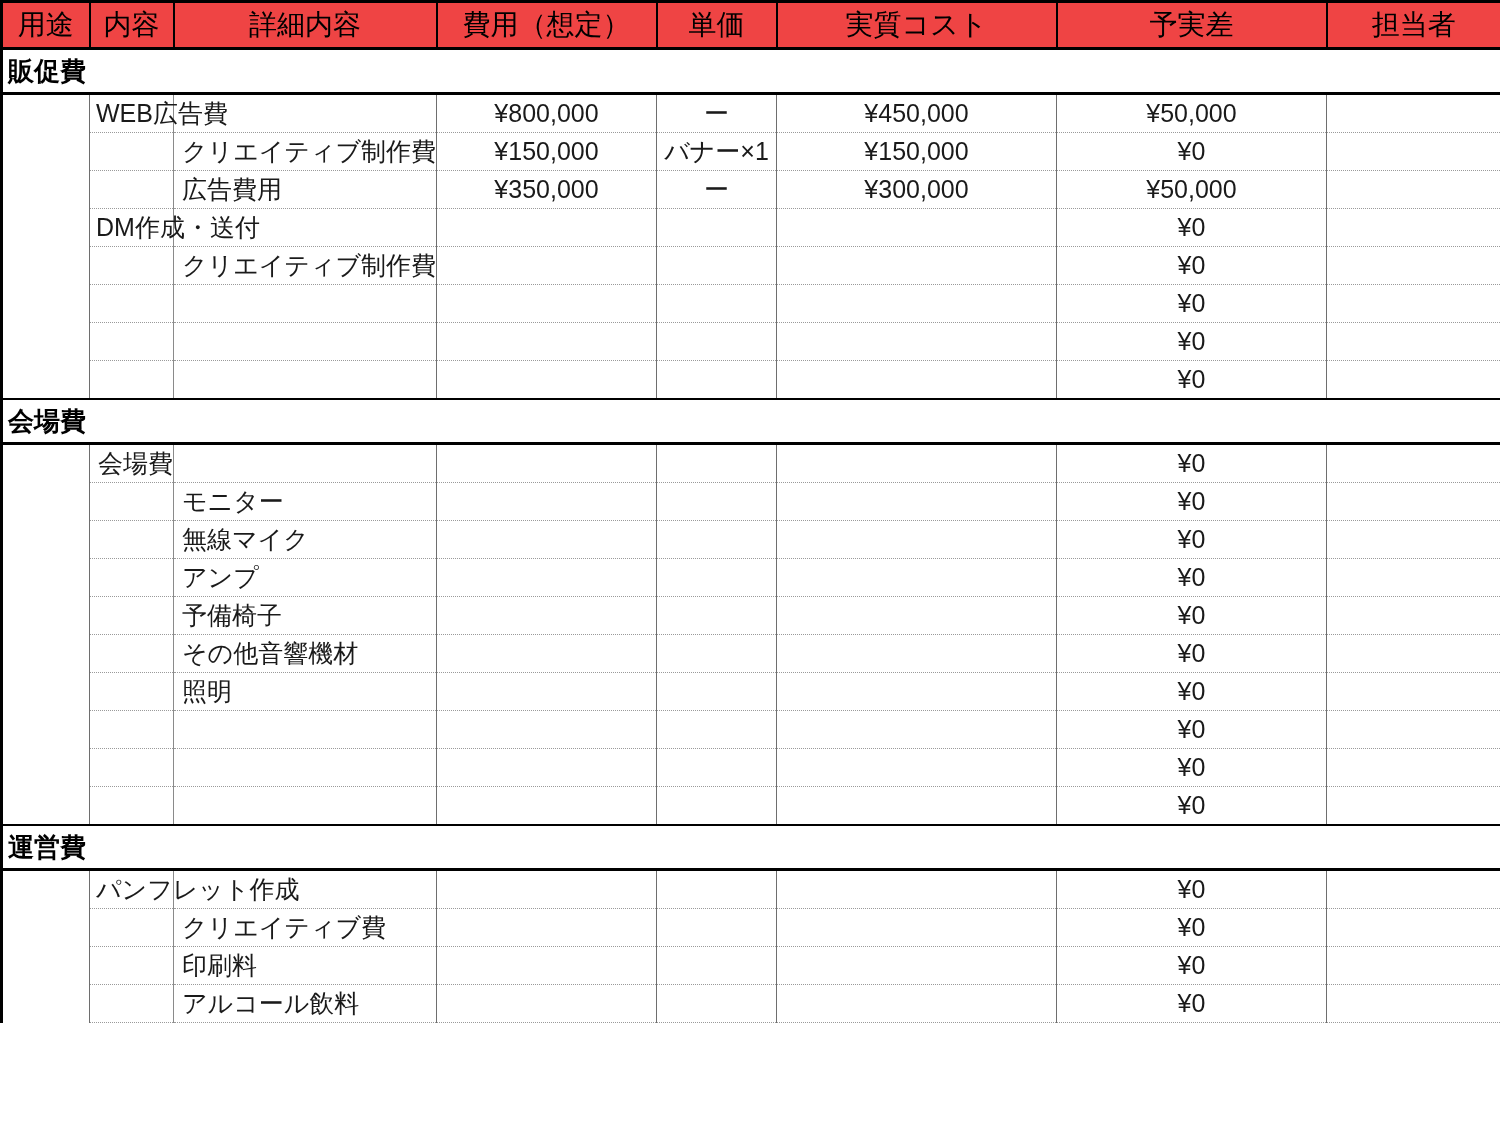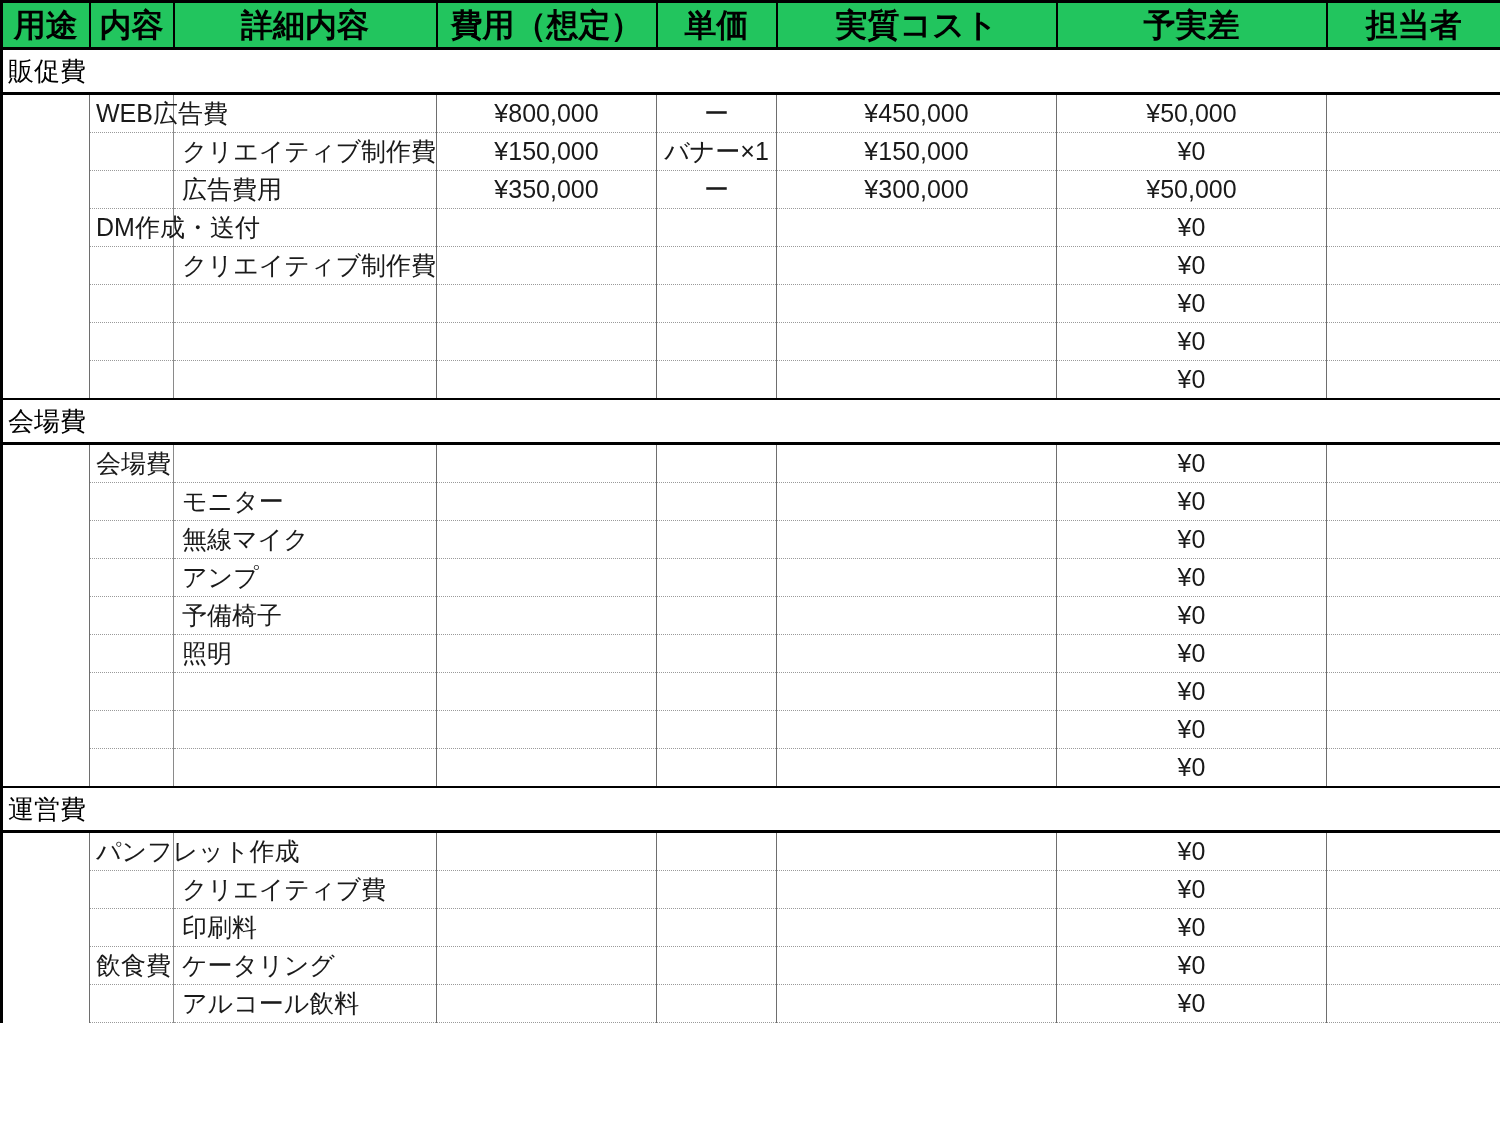--- a/index.html
+++ b/index.html
@@ -41,41 +41,41 @@
   col.c-cat     { width: 84px;  }
   col.c-detail  { width: 263px; }
   col.c-budget  { width: 220px; }
   col.c-unit    { width: 120px; }
   col.c-actual  { width: 280px; }
   col.c-diff    { width: 270px; }
   col.c-owner   { width: 175px; }
 
   
   tr.header-row td {
-    background: #22c55e;
-    font-weight: bold;
-    font-size: 32px;
+    background: #ef4444;
+    font-weight: normal;
+    font-size: 28px;
     text-align: center;
     color: #000;
     height: 44px;
     line-height: 44px;
     border-left: 2px solid #000;
     border-right: 2px solid #000;
     border-top: 3px solid #000;
     border-bottom: 3px solid #000;
     letter-spacing: 0px;
   }
   tr.header-row td.first { border-left: 3px solid #000; }
   tr.header-row td.last  { border-right: 3px solid #000; }
 
   
   tr.section-row td {
     height: 42px;
     line-height: 42px;
-    font-weight: normal;
+    font-weight: bold;
     font-size: 26px;
     color: #000;
     background: #ffffff;
     text-align: left;
     padding-left: 5px;
     border-left: 3px solid #000;
     border-right: 3px solid #000;
     border-top: 1px solid #808080;
     border-bottom: 3px solid #000;
   }
@@ -94,21 +94,21 @@
     border-left: 3px solid #000;
     border-right: 1px solid #6e6e6e;
     border-bottom: none;
   }
   tr.data-row td.cell-owner {
     border-right: 3px solid #000;
   }
   tr.data-row td.cell-cat {
     border-right: 1px solid #8a8a8a;
     padding-left: 6px;
-    text-align: left;
+    text-align: right;
   }
   tr.data-row td.cell-detail {
     padding-left: 8px;
     text-align: left;
     border-right: 1px solid #6e6e6e;
   }
   tr.data-row td.num {
     text-align: center;
   }
   tr.data-row td.cell-unit { text-align: center; }
@@ -292,20 +292,30 @@
           <td class="cell-detail"><span class="lvl2-text">予備椅子</span></td>
           <td class="num"></td>
           <td class="num cell-unit"></td>
           <td class="num"></td>
           <td class="num">¥0</td>
           <td class="cell-owner"></td>
         </tr>
         <tr class="data-row">
           <td class="cell-use"></td>
           <td class="cell-cat"><span class="lvl1-text"></span></td>
+          <td class="cell-detail"><span class="lvl2-text">その他音響機材</span></td>
+          <td class="num"></td>
+          <td class="num cell-unit"></td>
+          <td class="num"></td>
+          <td class="num">¥0</td>
+          <td class="cell-owner"></td>
+        </tr>
+        <tr class="data-row">
+          <td class="cell-use"></td>
+          <td class="cell-cat"><span class="lvl1-text"></span></td>
           <td class="cell-detail"><span class="lvl2-text">照明</span></td>
           <td class="num"></td>
           <td class="num cell-unit"></td>
           <td class="num"></td>
           <td class="num">¥0</td>
           <td class="cell-owner"></td>
         </tr>
         <tr class="data-row">
           <td class="cell-use"></td>
           <td class="cell-cat"><span class="lvl1-text"></span></td>
@@ -356,30 +366,20 @@
           <td class="num"></td>
           <td class="num cell-unit"></td>
           <td class="num"></td>
           <td class="num">¥0</td>
           <td class="cell-owner"></td>
         </tr>
         <tr class="data-row">
           <td class="cell-use"></td>
           <td class="cell-cat"><span class="lvl1-text"></span></td>
           <td class="cell-detail"><span class="lvl2-text">印刷料</span></td>
-          <td class="num"></td>
-          <td class="num cell-unit"></td>
-          <td class="num"></td>
-          <td class="num">¥0</td>
-          <td class="cell-owner"></td>
-        </tr>
-        <tr class="data-row">
-          <td class="cell-use"></td>
-          <td class="cell-cat"><span class="lvl1-text">飲食費</span></td>
-          <td class="cell-detail"><span class="lvl2-text">ケータリング</span></td>
           <td class="num"></td>
           <td class="num cell-unit"></td>
           <td class="num"></td>
           <td class="num">¥0</td>
           <td class="cell-owner"></td>
         </tr>
         <tr class="data-row">
           <td class="cell-use"></td>
           <td class="cell-cat"><span class="lvl1-text"></span></td>
           <td class="cell-detail"><span class="lvl2-text">アルコール飲料</span></td>

